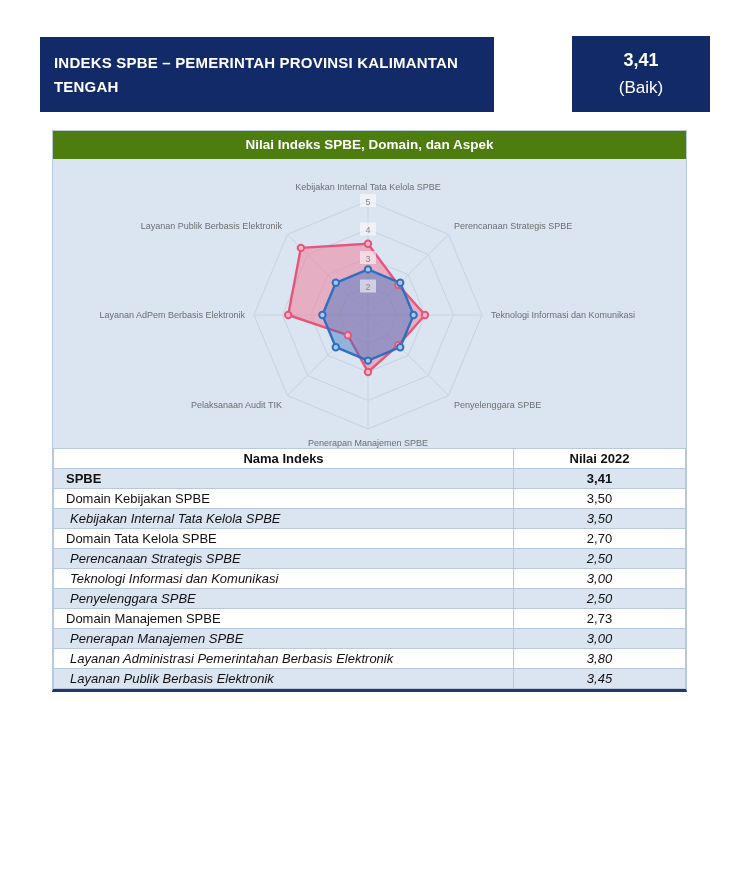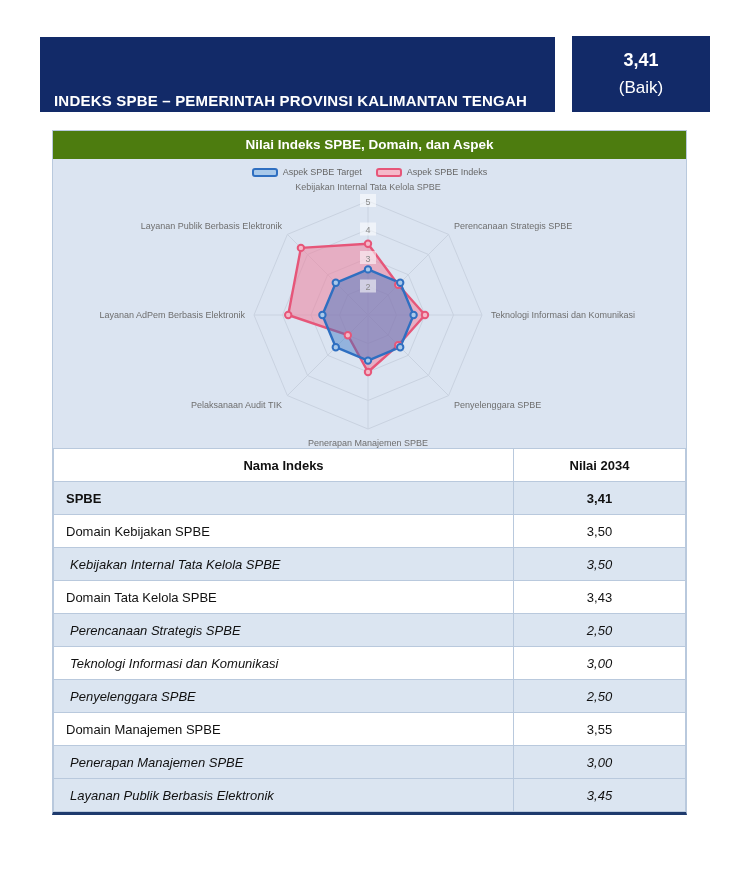--- a/index.html
+++ b/index.html
@@ -1,22 +1,22 @@
 <!DOCTYPE html>
 <html><head>
 <meta charset="utf-8">
 <style>
   * { margin:0; padding:0; box-sizing:border-box; }
   html,body { width:737px; height:888px; background:#ffffff;
               font-family:"Liberation Sans", sans-serif; position:relative; }
 
   
   .header-bar{
-    position:absolute; left:40px; top:37px; width:515px; height:75px;
-    background:#122a68; color:#fff; display:flex; align-items:flex-end;
+    position:absolute; left:40px; top:37px; width:454px; height:75px;
+    background:#122a68; color:#fff; display:flex; align-items:center;
     padding:0 14px;
   }
   .header-bar h1{ font-size:15px; font-weight:bold; line-height:1.55; letter-spacing:.2px;}
   .score-box{
     position:absolute; left:572px; top:36px; width:138px; height:76px;
     background:#122a68; color:#fff; display:flex; flex-direction:column;
     align-items:center; justify-content:center; gap:7px;
   }
   .score-box .score{ font-size:18px; font-weight:bold; }
   .score-box .grade{ font-size:17px; }
@@ -36,21 +36,21 @@
     display:flex; justify-content:center; align-items:center; gap:14px; z-index:2;
   }
   .legend-item{ display:flex; align-items:center; gap:5px; cursor:pointer; }
   .legend-swatch{ width:26px; height:9px; border-radius:3px; display:inline-block; }
   .legend-label{ font-size:9px; color:#666; }
   svg.radar{ position:absolute; left:0; top:0; }
 
   
   table.idx{ width:100%; border-collapse:collapse; font-size:13px; color:#111; }
   table.idx th, table.idx td{
-    border:1px solid #b9c9dd; height:33px; vertical-align:middle;
+    border:1px solid #b9c9dd; height:20px; vertical-align:middle;
   }
   table.idx th{ background:#fff; font-weight:bold; text-align:center; }
   td.name{ text-align:left; padding-left:12px; }
   td.val{ text-align:center; width:172px; }
   tr.alt td{ background:#dbe5f1; }
   tr.total td.name, tr.total td.val{ font-weight:bold; }
   tr.domain td.name{ font-weight:normal; }
   tr.aspect td.name{ font-style:italic; padding-left:16px; }
   tr.aspect td.val{ font-style:italic; }
 </style>
@@ -63,30 +63,20 @@
 
 <div class="score-box">
   <div class="score">3,41</div>
   <div class="grade">(Baik)</div>
 </div>
 
 <div class="panel">
   <div class="panel-title">Nilai Indeks SPBE, Domain, dan Aspek</div>
 
   <div class="chart-area">
-    <div class="chart-legend" id="legend">
-        <span class="legend-item">
-          <span class="legend-swatch" style="background: rgb(169, 201, 234); border: 2px solid rgb(47, 111, 193);"></span>
-          <span class="legend-label">Aspek SPBE Target</span>
-        </span>
-        <span class="legend-item">
-          <span class="legend-swatch" style="background: rgb(245, 185, 201); border: 2px solid rgb(230, 86, 121);"></span>
-          <span class="legend-label">Aspek SPBE Indeks</span>
-        </span>
-      </div>
     <svg class="radar" id="radar" width="635" height="289" viewBox="0 0 635 289">
         <polygon points="315.0,127.5 335.2,135.8 343.5,156.0 335.2,176.2 315.0,184.5 294.8,176.2 286.5,156.0 294.8,135.8" fill="none" stroke="#c9d2e0" stroke-width="1"></polygon>
         <polygon points="315.0,99.0 355.3,115.7 372.0,156.0 355.3,196.3 315.0,213.0 274.7,196.3 258.0,156.0 274.7,115.7" fill="none" stroke="#c9d2e0" stroke-width="1"></polygon>
         <polygon points="315.0,70.5 375.5,95.5 400.5,156.0 375.5,216.5 315.0,241.5 254.5,216.5 229.5,156.0 254.5,95.5" fill="none" stroke="#c9d2e0" stroke-width="1"></polygon>
         <polygon points="315.0,42.0 395.6,75.4 429.0,156.0 395.6,236.6 315.0,270.0 234.4,236.6 201.0,156.0 234.4,75.4" fill="none" stroke="#c9d2e0" stroke-width="1"></polygon>
         <line x1="315" y1="156" x2="315.0" y2="42.0" stroke="#c9d2e0" stroke-width="1"></line>
         <line x1="315" y1="156" x2="395.6" y2="75.4" stroke="#c9d2e0" stroke-width="1"></line>
         <line x1="315" y1="156" x2="429.0" y2="156.0" stroke="#c9d2e0" stroke-width="1"></line>
         <line x1="315" y1="156" x2="395.6" y2="236.6" stroke="#c9d2e0" stroke-width="1"></line>
         <line x1="315" y1="156" x2="315.0" y2="270.0" stroke="#c9d2e0" stroke-width="1"></line>
@@ -127,59 +117,63 @@
         <text x="228.9" y="249.1" text-anchor="end" font-size="9" fill="#6e6e6e">Pelaksanaan Audit TIK</text>
         <text x="192.0" y="159.0" text-anchor="end" font-size="9" fill="#6e6e6e">Layanan AdPem Berbasis Elektronik</text>
         <text x="228.9" y="69.9" text-anchor="end" font-size="9" fill="#6e6e6e">Layanan Publik Berbasis Elektronik</text>
       </svg>
   </div>
 
   <table class="idx">
     <thead>
       <tr>
         <th>Nama Indeks</th>
-        <th class="val" style="width:172px;">Nilai 2034</th>
+        <th class="val" style="width:172px;">Nilai 2022</th>
       </tr>
     </thead>
     <tbody id="table-body">
         <tr class="total alt">
           <td class="name">SPBE</td>
           <td class="val">3,41</td>
         </tr>
         <tr class="domain">
           <td class="name">Domain Kebijakan SPBE</td>
           <td class="val">3,50</td>
         </tr>
         <tr class="aspect alt">
           <td class="name">Kebijakan Internal Tata Kelola SPBE</td>
           <td class="val">3,50</td>
         </tr>
         <tr class="domain">
           <td class="name">Domain Tata Kelola SPBE</td>
-          <td class="val">3,43</td>
+          <td class="val">2,70</td>
         </tr>
         <tr class="aspect alt">
           <td class="name">Perencanaan Strategis SPBE</td>
           <td class="val">2,50</td>
         </tr>
         <tr class="aspect">
           <td class="name">Teknologi Informasi dan Komunikasi</td>
           <td class="val">3,00</td>
         </tr>
         <tr class="aspect alt">
           <td class="name">Penyelenggara SPBE</td>
           <td class="val">2,50</td>
         </tr>
         <tr class="domain">
           <td class="name">Domain Manajemen SPBE</td>
-          <td class="val">3,55</td>
+          <td class="val">2,73</td>
         </tr>
         <tr class="aspect alt">
           <td class="name">Penerapan Manajemen SPBE</td>
           <td class="val">3,00</td>
+        </tr>
+        <tr class="aspect">
+          <td class="name">Layanan Administrasi Pemerintahan Berbasis Elektronik</td>
+          <td class="val">3,80</td>
         </tr>
         <tr class="aspect alt">
           <td class="name">Layanan Publik Berbasis Elektronik</td>
           <td class="val">3,45</td>
         </tr>
       </tbody>
   </table>
 </div>
 
 </body></html>

